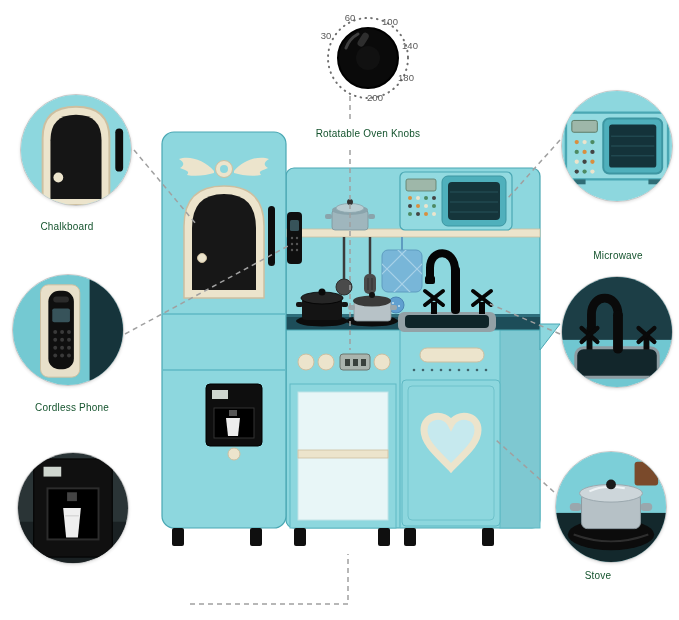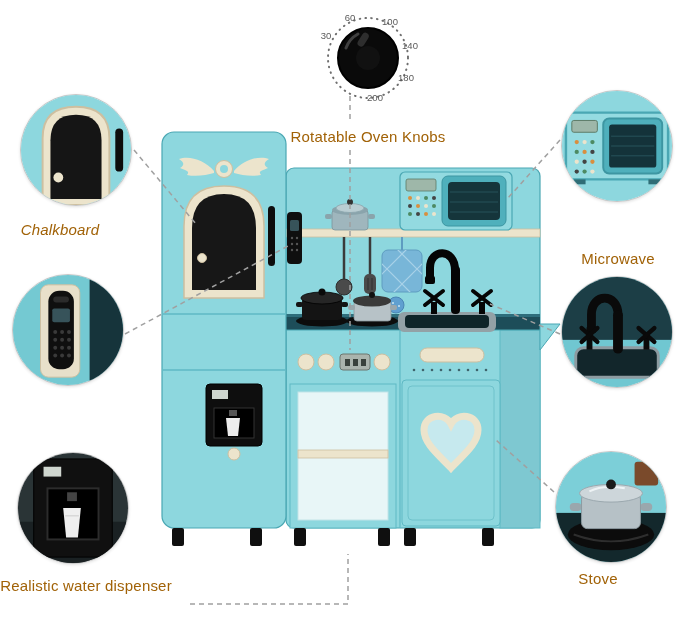--- a/index.html
+++ b/index.html
@@ -7,21 +7,21 @@
   body { font-family:"Liberation Sans", sans-serif; }
   .canvas { position:relative; width:679px; height:620px; background:#ffffff; overflow:hidden; }
   .callout-circle {
     position:absolute; width:112px; height:112px; border-radius:50%;
     border:1px solid #c7c7c7; overflow:hidden; background:#ffffff;
     box-shadow:0 1px 3px rgba(0,0,0,0.12);
   }
   .callout-circle svg { display:block; width:100%; height:100%; }
   .feature-label {
     position:absolute; transform:translateX(-50%);
-    font-size:15px; color:#a16207; white-space:nowrap; letter-spacing:0.2px;
+    font-size:10px; color:#14532d; white-space:nowrap; letter-spacing:0.2px;
   }
   .kitchen-wrap { position:absolute; left:148px; top:118px; }
   .knob-wrap { position:absolute; left:296px; top:0; }
   .overlay-lines { position:absolute; left:0; top:0; pointer-events:none; }
 </style>
 </head>
 <body>
 
 <div class="canvas">
 
@@ -377,18 +377,18 @@
       <path d="M134,150 L196,224"></path>
       <path d="M125,334 L288,246"></path>
       <path d="M190,604 H348 V554"></path>
       <path d="M560,140 L508,198"></path>
       <path d="M560,334 L490,304"></path>
       <path d="M554,492 L496,440"></path>
     </g>
   </svg>
 
   <div class="feature-label" style="left:368px; top:128px;">Rotatable Oven Knobs</div>
-  <div class="feature-label" style="left:60px;  top:221px;font-style:italic;">Chalkboard</div>
-  <div class="feature-label" style="left:86px;  top:577px;">Realistic water dispenser</div>
+  <div class="feature-label" style="left:67px;  top:221px;">Chalkboard</div>
+  <div class="feature-label" style="left:72px;  top:402px;">Cordless Phone</div>
   <div class="feature-label" style="left:618px; top:220px;margin-top:30px;">Microwave</div>
   <div class="feature-label" style="left:598px; top:570px;">Stove</div>
 
 </div>
 
 </body></html>

